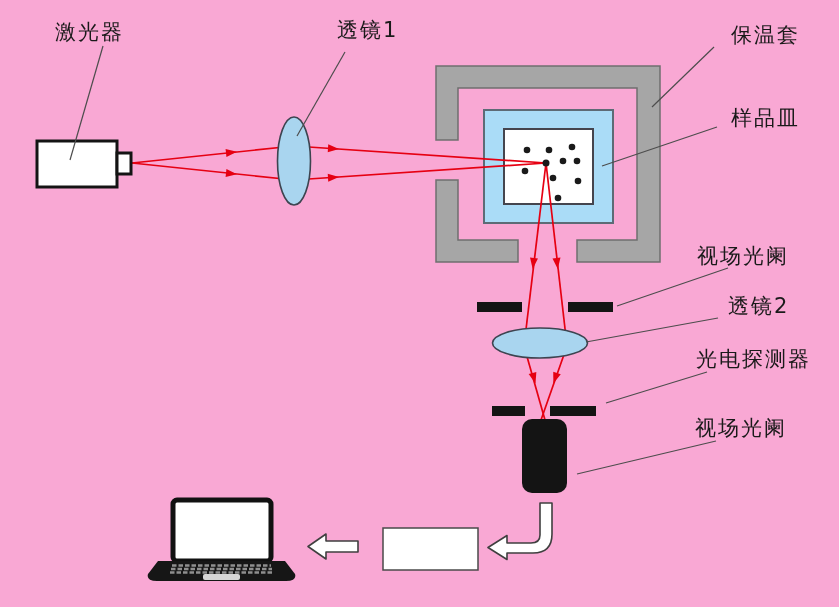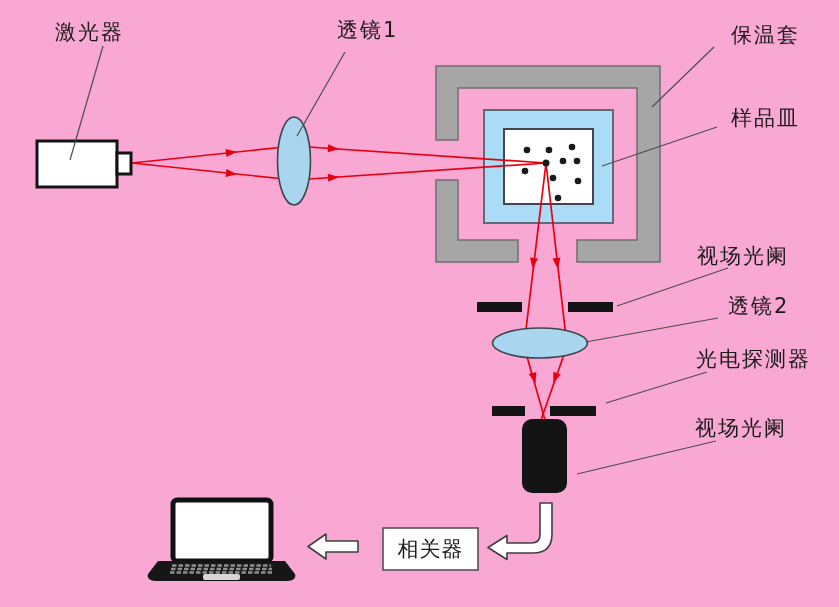--- a/index.html
+++ b/index.html
@@ -132,14 +132,13 @@
 </svg>
 
   <div class="label" style="left:55px;top:21px;">激光器</div>
   <div class="label" style="left:331px;top:19px;margin-left:6px;">透镜1</div>
   <div class="label" style="left:731px;top:24px;">保温套</div>
   <div class="label" style="left:731px;top:107px;">样品皿</div>
   <div class="label" style="left:697px;top:245px;">视场光阑</div>
   <div class="label" style="left:728px;top:295px;">透镜2</div>
   <div class="label" style="left:696px;top:348px;">光电探测器</div>
   <div class="label" style="left:695px;top:417px;">视场光阑</div>
-  <div class="correlator-text">相关器</div>
 </div>
 
 </body></html>

